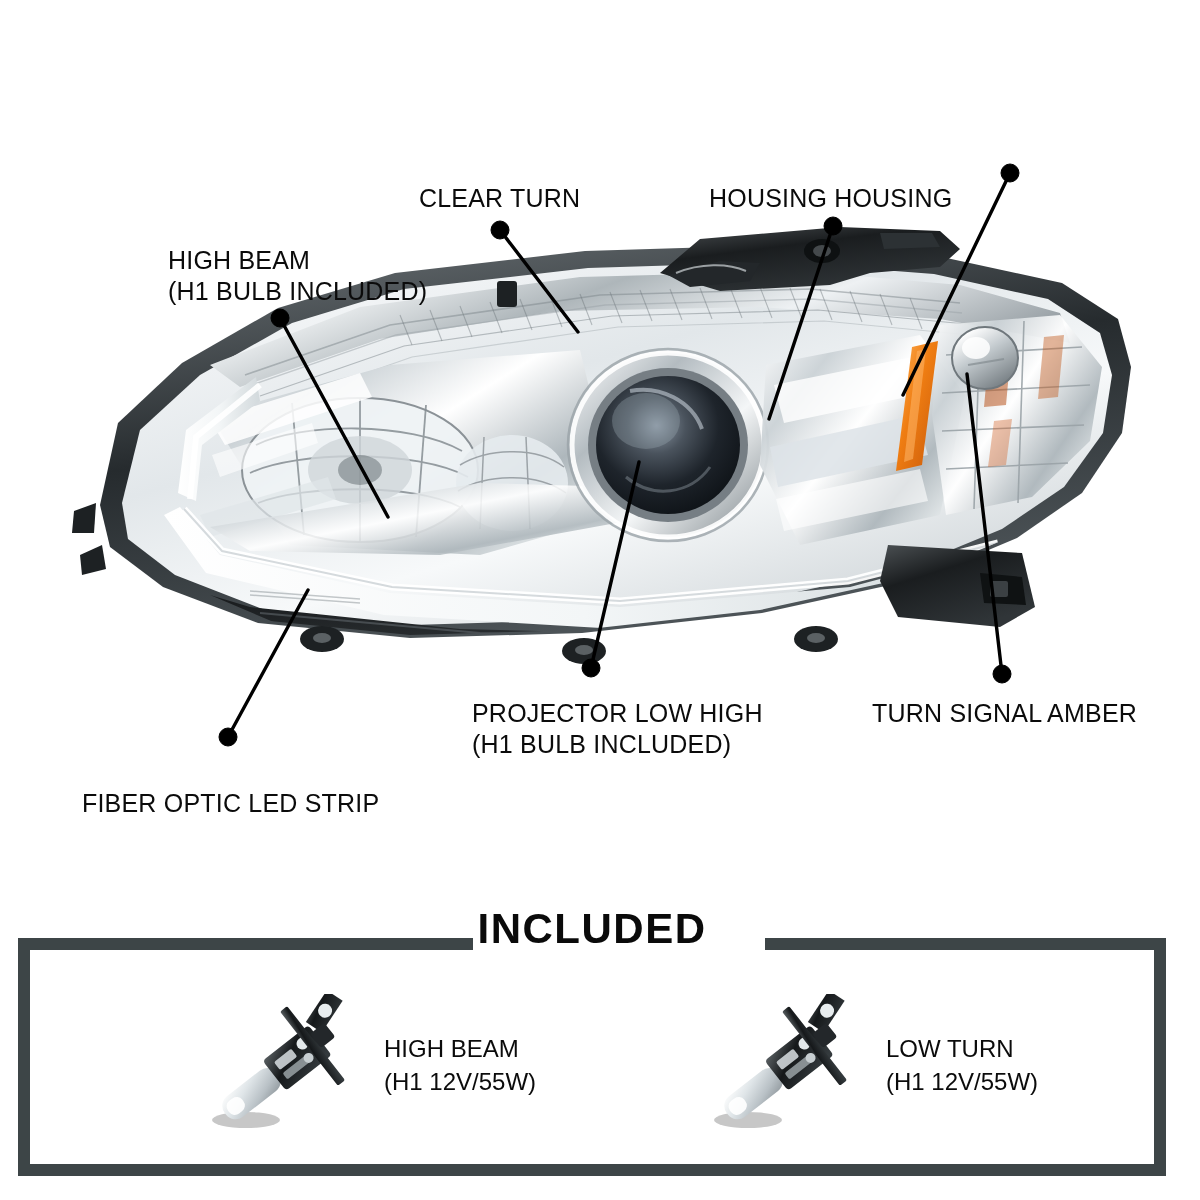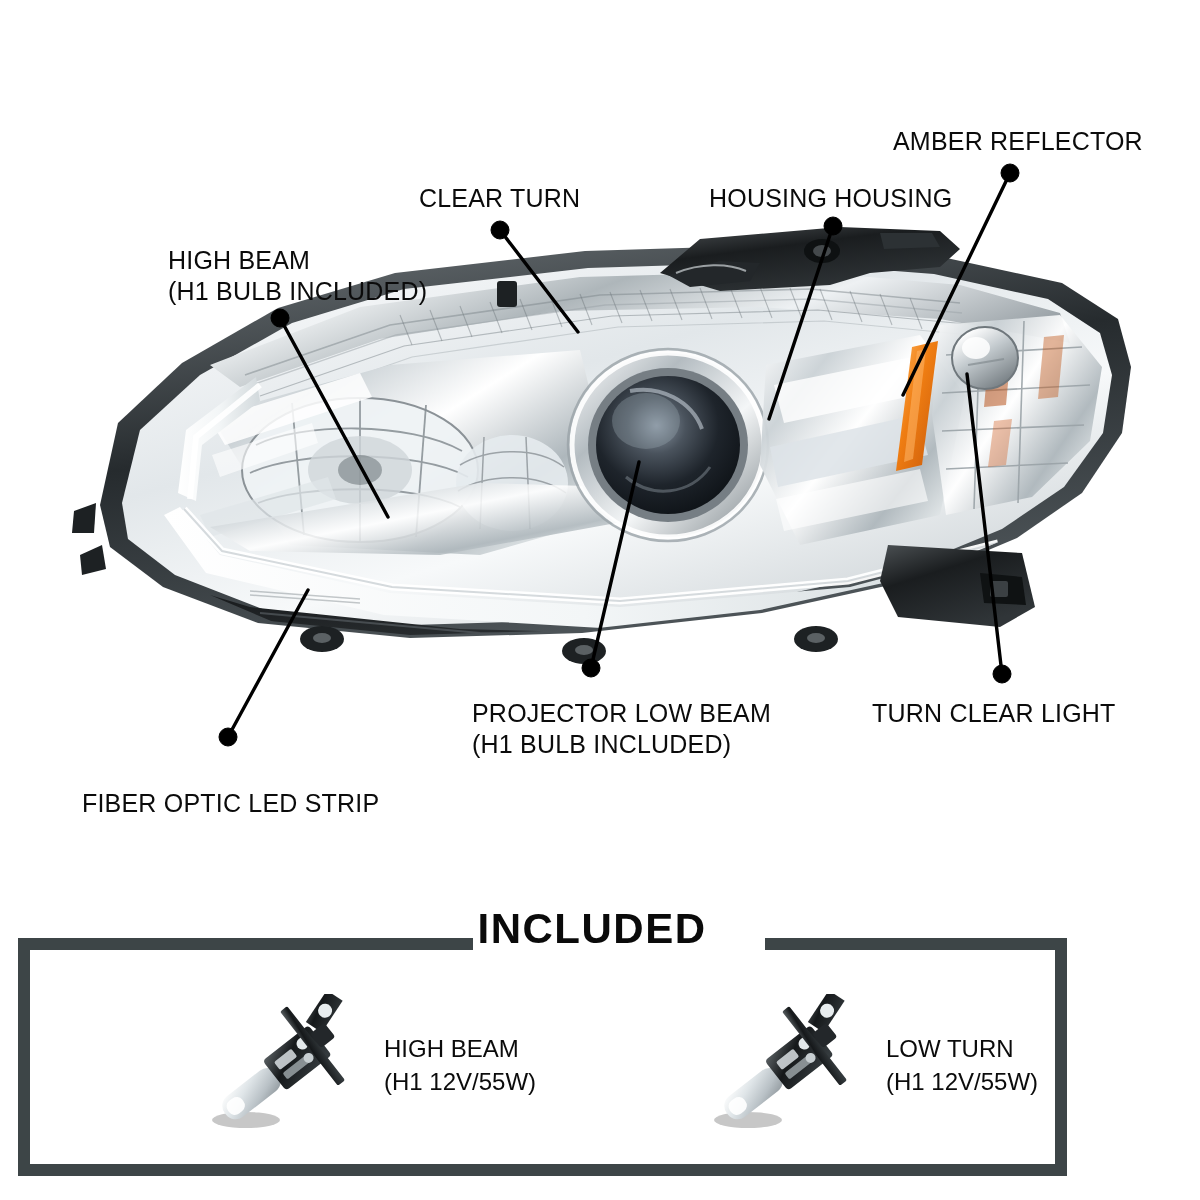--- a/index.html
+++ b/index.html
@@ -48,21 +48,21 @@
     top: 215px;
     width: 1090px;
     height: 480px;
   }
 
   
   #included-panel {
     position: absolute;
     left: 18px;
     top: 938px;
-    width: 1049px;
+    width: 1148px;
     height: 238px;
   }
   .panel-frame {
     position: absolute;
     left: 0; top: 0;
     width: 100%;
     height: 100%;
     box-sizing: border-box;
     border: 12px solid #3d4547;
     background: #ffffff;
@@ -372,30 +372,27 @@
   </div>
 
   <div class="callout-label" style="left:419px; top:183px;">
     <div>CLEAR TURN</div>
   </div>
 
   <div class="callout-label" style="left:709px; top:183px;">
     <div>HOUSING HOUSING</div>
   </div>
 
-  <div class="callout-label" style="left:893px; top:126px;">
-    <div>AMBER REFLECTOR</div>
-  </div>
 
   <div class="callout-label" style="left:872px; top:698px;">
-    <div>TURN CLEAR LIGHT</div>
+    <div>TURN SIGNAL AMBER</div>
   </div>
 
   <div class="callout-label" style="left:472px; top:698px;">
-    <div>PROJECTOR LOW BEAM</div>
+    <div>PROJECTOR LOW HIGH</div>
     <div>(H1 BULB INCLUDED)</div>
   </div>
 
   <div class="callout-label" style="left:82px; top:788px;">
     <div>FIBER OPTIC LED STRIP</div>
   </div>
 </div>
 
 <div id="included-panel">
   <div class="panel-frame"></div>

